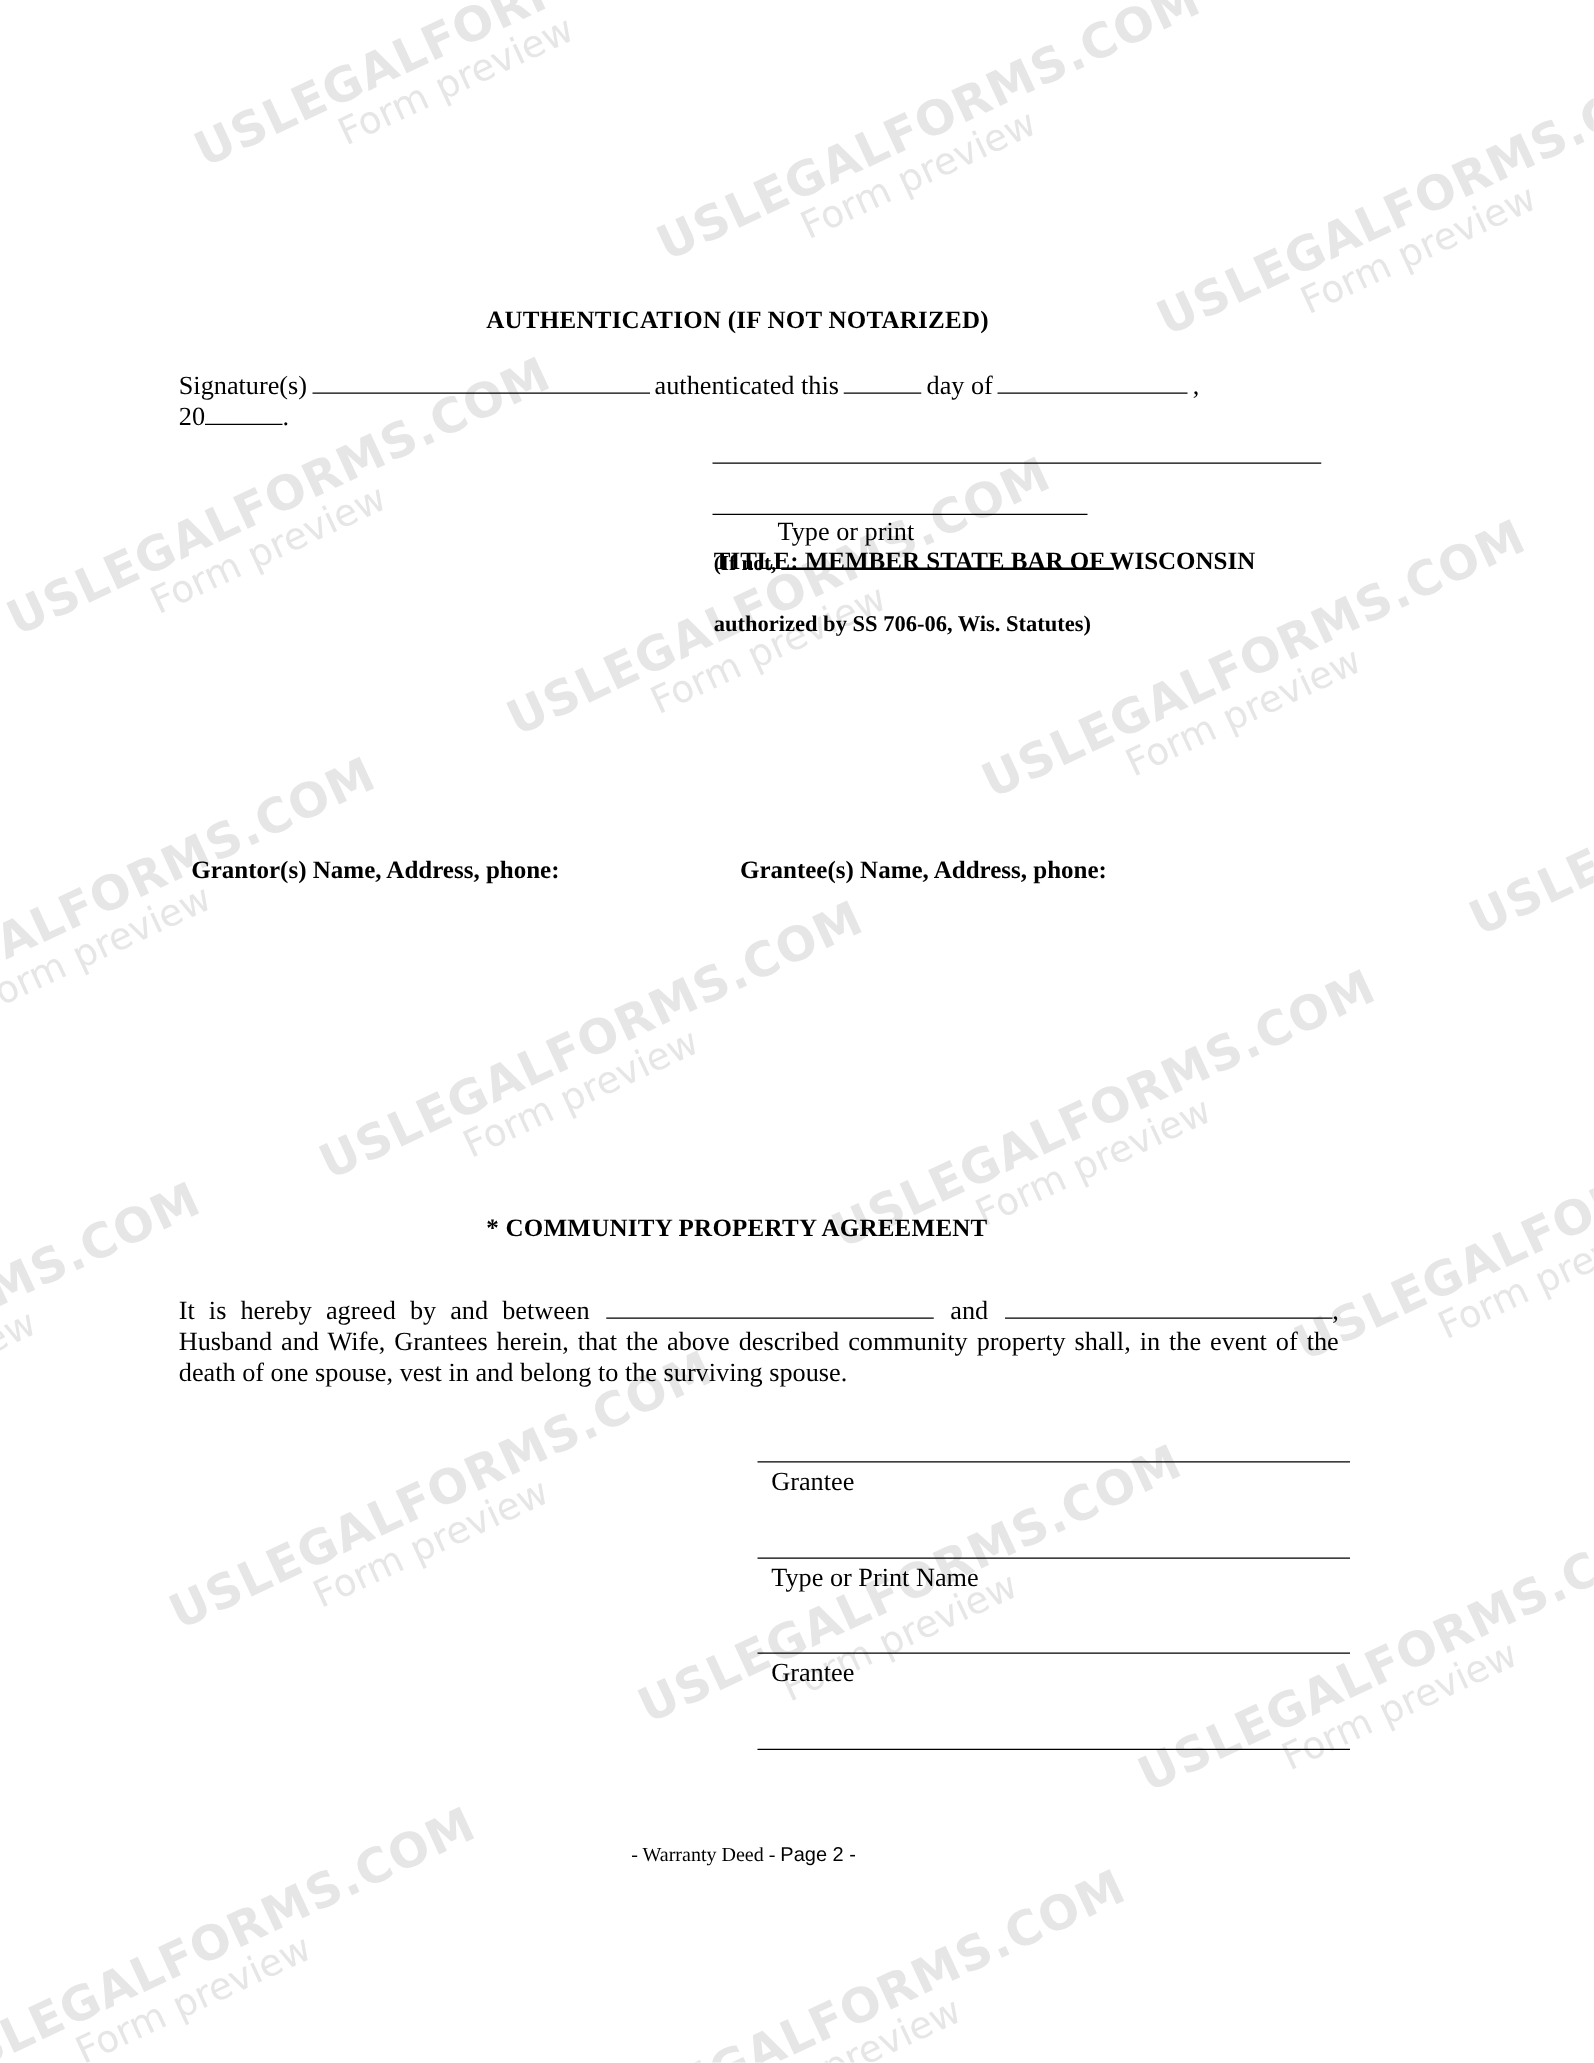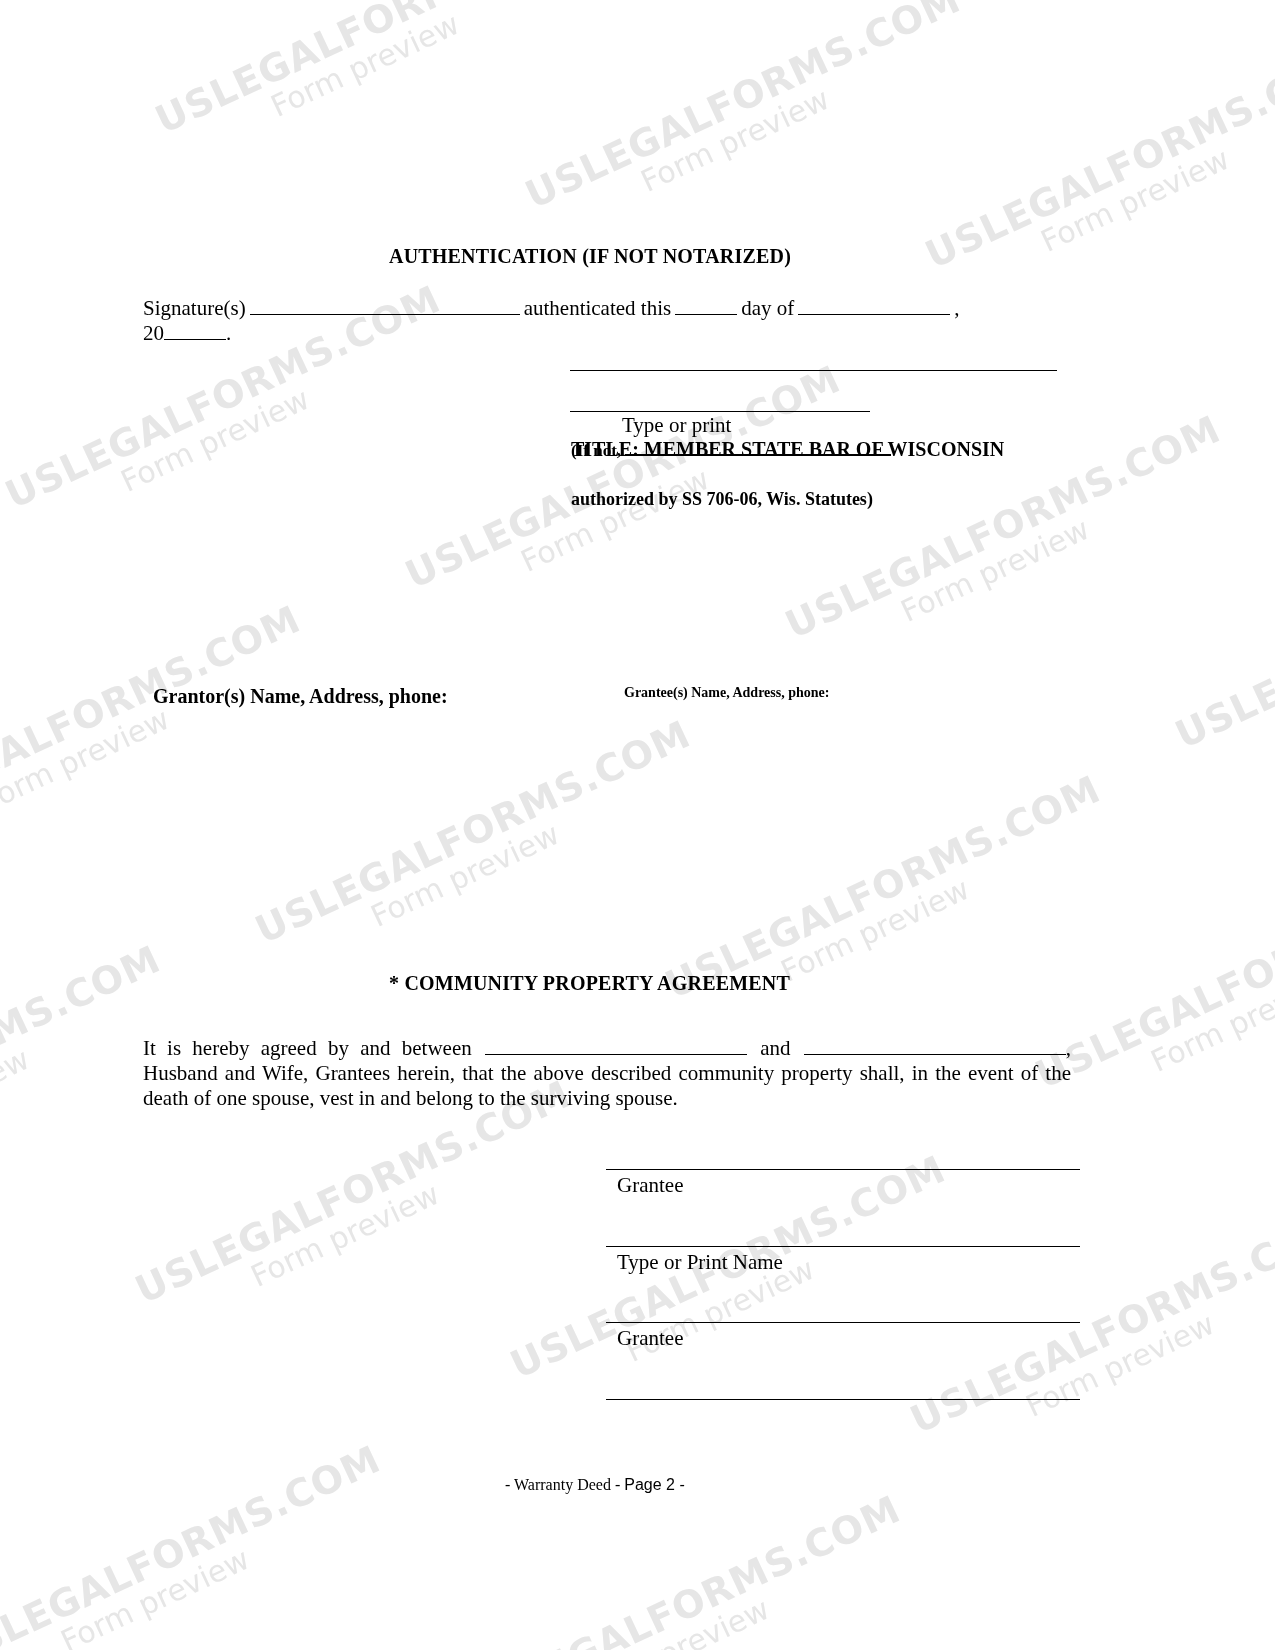--- a/index.html
+++ b/index.html
@@ -111,21 +111,21 @@
 
   <div class="abs t" style="left:574px; top:413px;margin-left:48px;">Type or print</div>
   <div class="abs t b" style="left:571px; top:438px; font-size:20px;">TITLE: MEMBER STATE BAR OF WISCONSIN</div>
   <div class="abs t b" style="left:571px; top:441px; font-size:17px;">
     <span>(If not,</span><span class="blank" style="width:266px; border-bottom-width:2px;"></span>
   </div>
   <div class="abs b sm" style="left:571px; top:489px;">authorized by SS 706-06, Wis. Statutes)</div>
 
 
   <div class="abs b" style="left:153px; top:685px; font-size:20px;">Grantor(s) Name, Address, phone:</div>
-  <div class="abs b" style="left:624px; top:685px; font-size:14px;">Grantee(s) Name, Address, phone:</div>
+  <div class="abs b" style="left:592px; top:685px; font-size:20px;">Grantee(s) Name, Address, phone:</div>
 
 
   <div class="abs h" style="left:389px; top:972px;">* COMMUNITY PROPERTY AGREEMENT</div>
 
   <div class="abs t" style="left:143px; top:1036px; width:928px; display:flex; justify-content:space-between; align-items:baseline;">
     <span style="word-spacing:6px;">It is hereby agreed by and between</span>
     <span class="blank" style="width:262px;"></span>
     <span>and</span>
     <span style="display:inline-flex; align-items:baseline;">
         <span class="blank" style="width:262px; margin-right:0;"></span>

